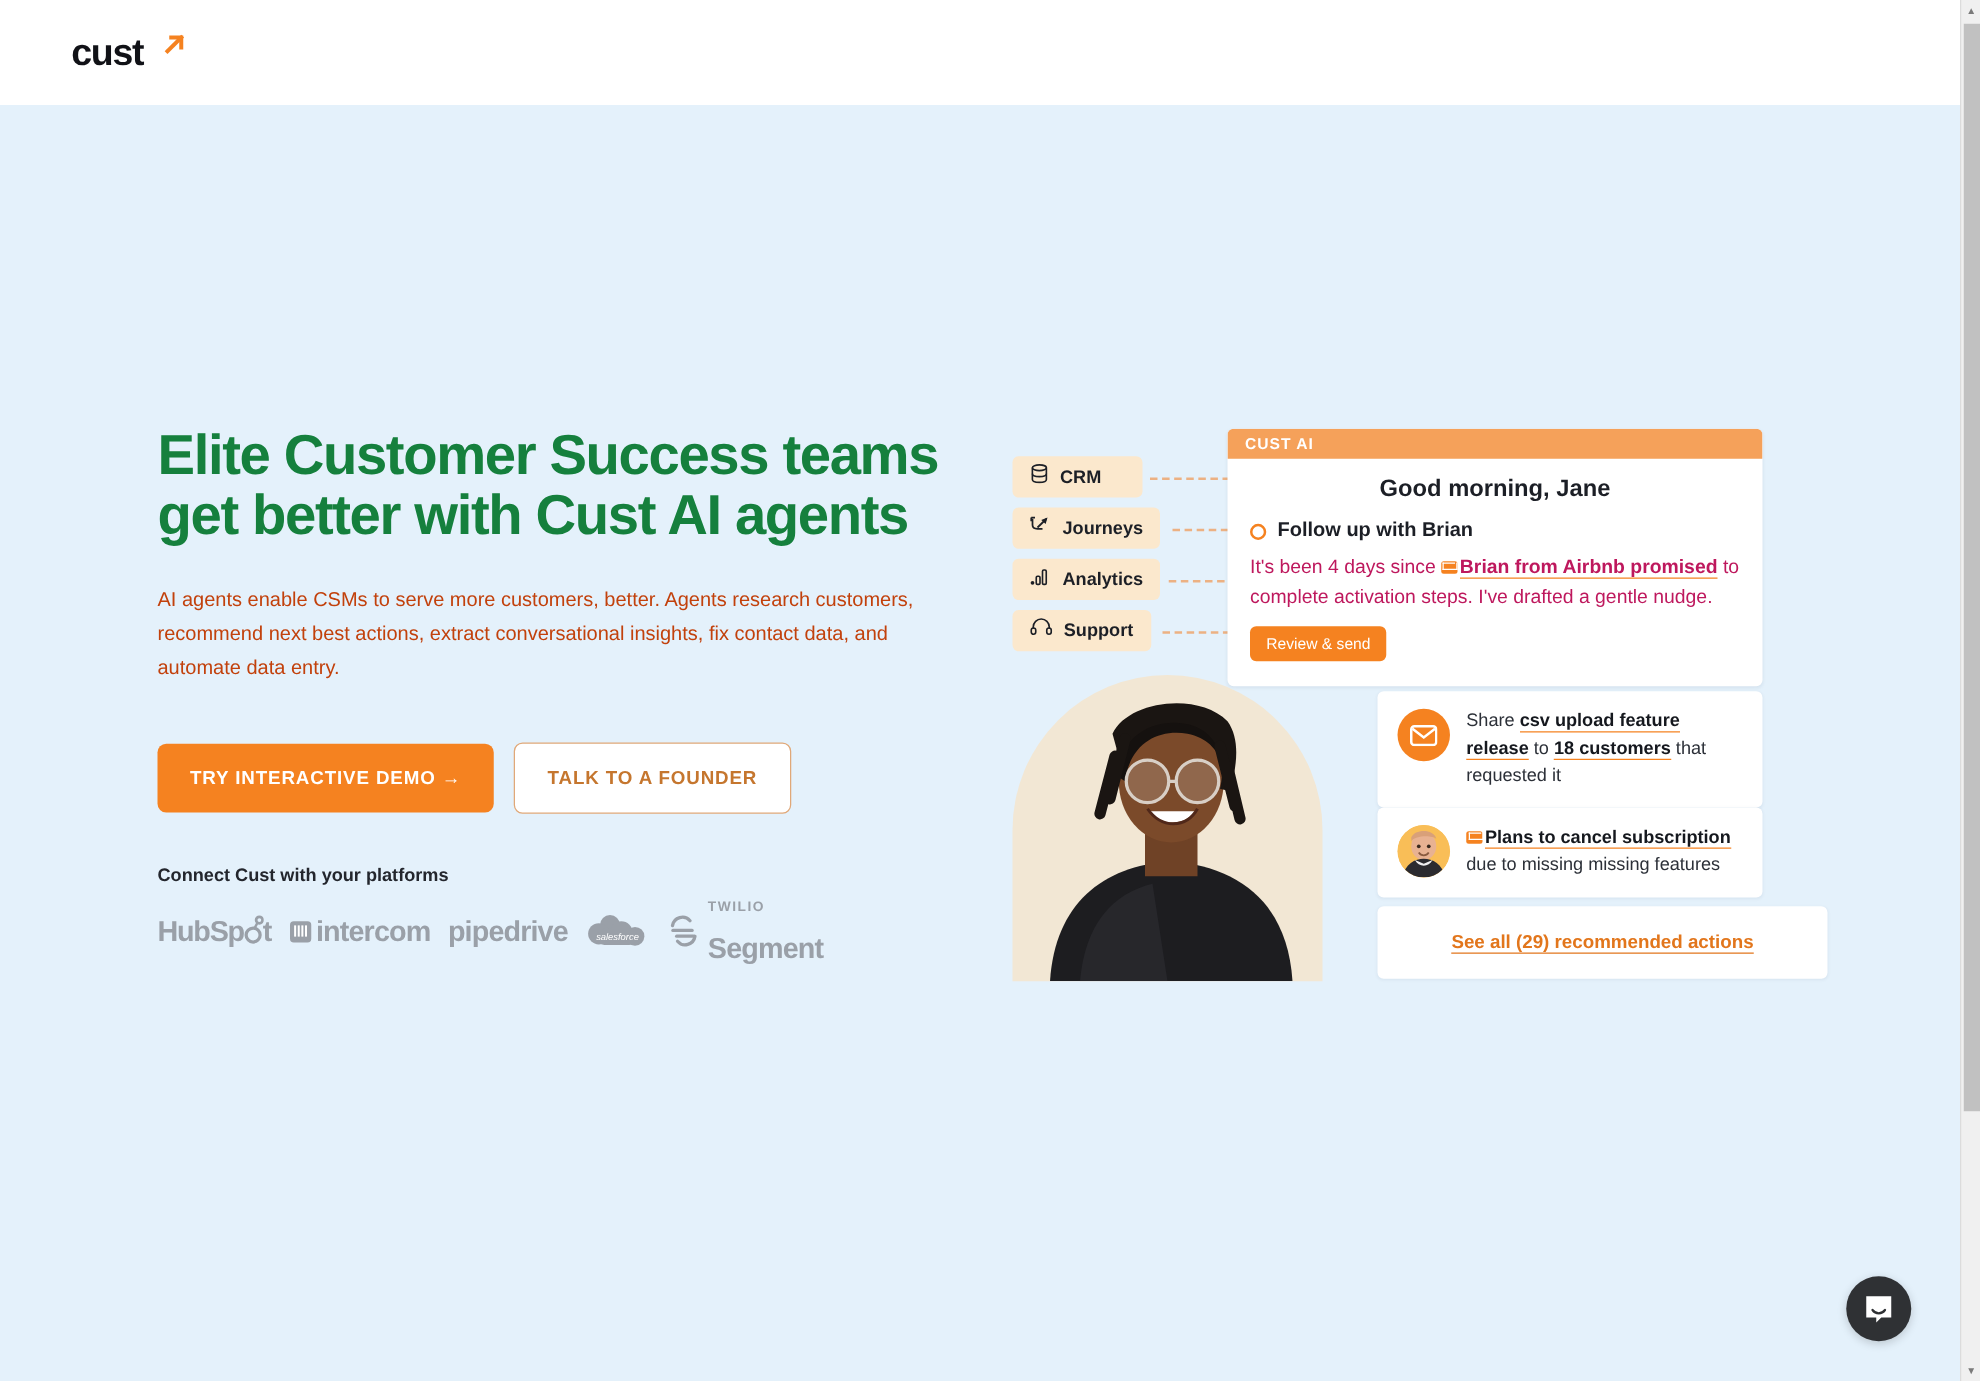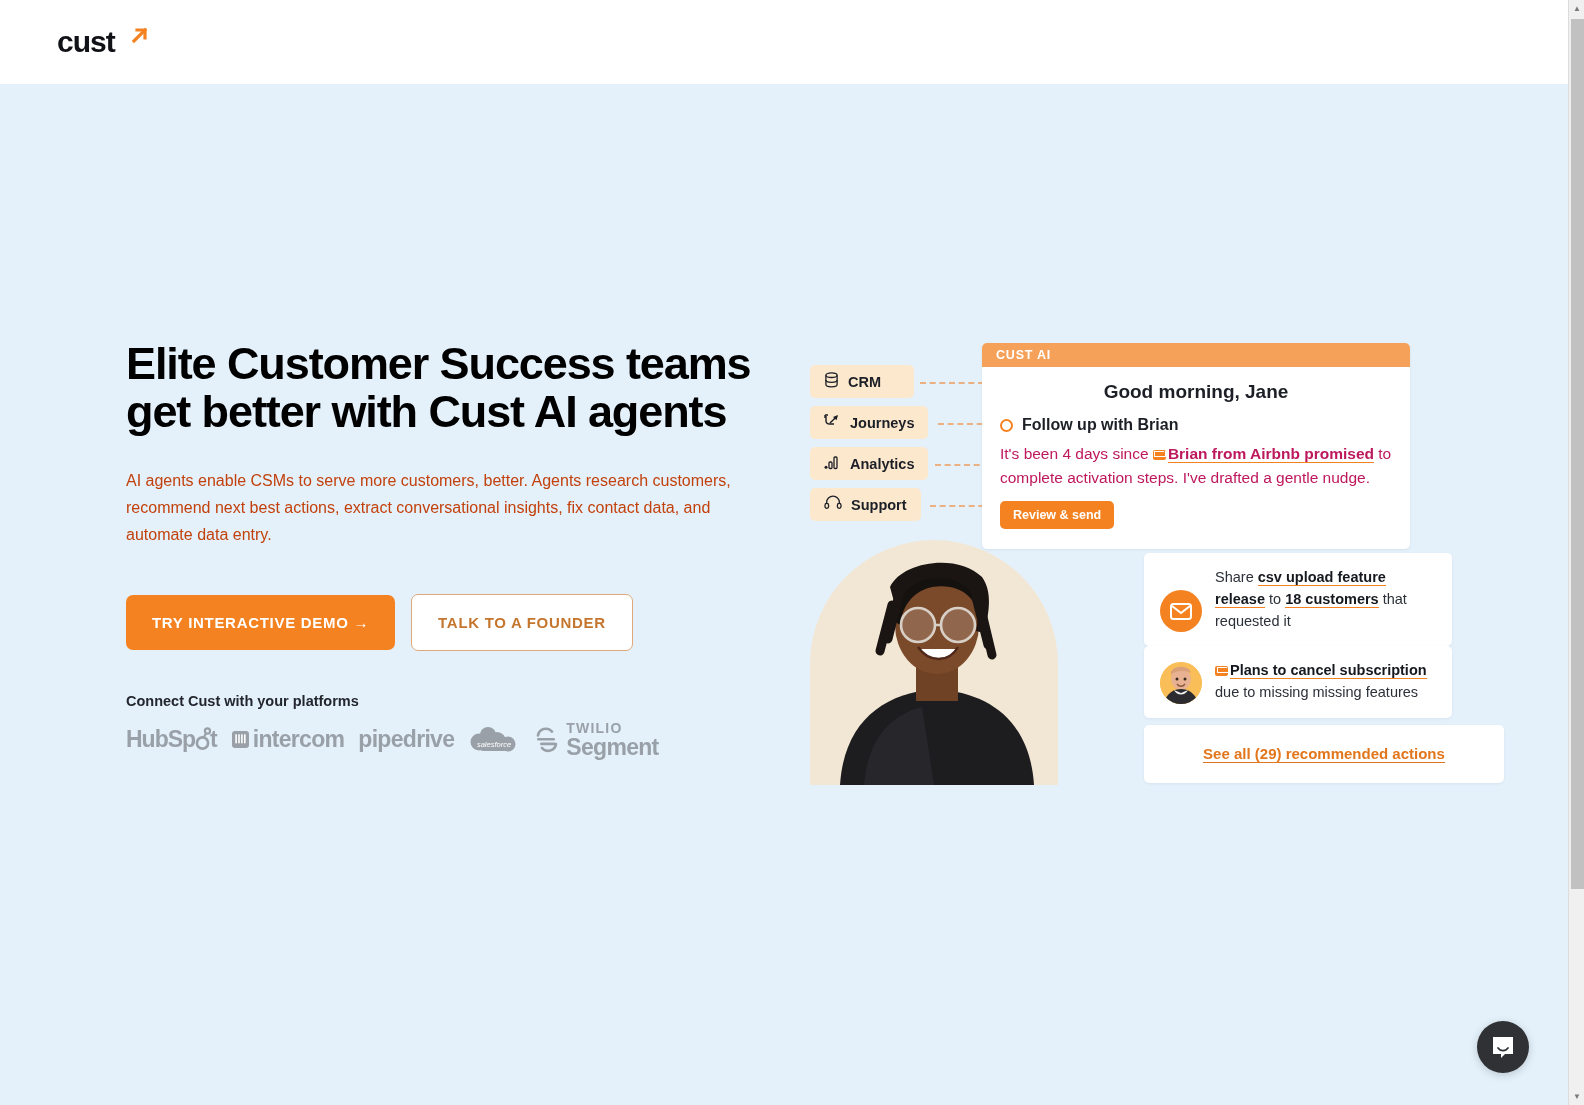--- a/index.html
+++ b/index.html
@@ -32,21 +32,21 @@
     margin-left:30px; background:#f58220; color:#fff;
     font-size:14.5px; font-weight:700; letter-spacing:.6px;
     padding:16px 26px; border:none; border-radius:6px; cursor:pointer;
     font-family:"Liberation Sans", sans-serif;
   }
 
   
   .hero-left { position:absolute; left:126px; top:340px; width:660px; }
   h1.headline {
     font-size:45px; line-height:1.06; font-weight:700;
-    color:#000000; letter-spacing:-1.1px;
+    color:#15803d; letter-spacing:-1.1px;
   }
   p.sub {
     margin-top:33px; font-size:16px; line-height:1.67;
     color:#c2410c; max-width:605px;
   }
   .cta-row { margin-top:45px; display:flex; align-items:center; gap:16px; }
   .btn-primary {
     background:#f58220; color:#fff; border:none; border-radius:7px;
     font-size:15px; font-weight:700; letter-spacing:.7px;
     padding:19px 26px; cursor:pointer; font-family:"Liberation Sans", sans-serif;
@@ -112,36 +112,36 @@
     width:10px; height:5px; border:1px solid #fff; border-top:none;
     border-left-color:#fff; border-right-color:#fff;
     transform:skewY(0deg);
   }
   .mini-env:before {
     content:""; position:absolute; left:1.5px; top:1px; width:10px; height:5px;
     border-top:1.4px solid #fff; transform:none;
   }
   .btn-review {
     margin-top:12px; background:#f58220; color:#fff; border:none;
-    border-radius:5px; font-size:12.5px; font-weight:700;
+    border-radius:5px; font-size:12.5px; font-weight:400;
     padding:7px 13px; cursor:pointer; font-family:"Liberation Sans", sans-serif;
   }
 
   
   .photo-wrap {
     position:absolute; left:0; top:205px; width:248px; height:245px;
     background:#f2e7d4; border-radius:124px 124px 0 0; overflow:hidden;
   }
   .person { position:absolute; left:20px; bottom:0; width:212px; height:238px; }
 
   
   .act-card {
     position:absolute; background:#fff; border-radius:5px;
     box-shadow:0 1px 3px rgba(20,40,70,.06);
-    display:flex; align-items:flex-end; gap:13px; padding:14px 16px;margin-left:42px;
+    display:flex; align-items:flex-start; gap:13px; padding:14px 16px;
   }
   .act1 { left:292px; top:218px; width:308px; }
   .act2 { left:292px; top:311px; width:308px; }
   .act3 { left:292px; top:390px; width:360px; justify-content:center; padding:20px 16px; }
 
   .env-icon {
     width:42px; height:42px; border-radius:50%; background:#f58220;
     flex:0 0 auto; display:flex; align-items:center; justify-content:center;
   }
   .act-text { font-size:14.5px; line-height:1.5; color:#2c3038; }
@@ -247,21 +247,21 @@
     </span>
 
     <span style="display:flex;align-items:center;gap:5px;">
       <svg width="27" height="26" viewBox="0 0 27 26">
         <path d="M4 8.5 A8 8 0 0 1 18 4.6" stroke="#9aa0a8" stroke-width="2.6" fill="none" stroke-linecap="round"></path>
         <path d="M22 17 A8 8 0 0 1 8 21" stroke="#9aa0a8" stroke-width="2.6" fill="none" stroke-linecap="round"></path>
         <rect x="3" y="11" width="18" height="2.6" rx="1.3" fill="#9aa0a8"></rect>
         <rect x="6" y="15.6" width="16" height="2.6" rx="1.3" fill="#9aa0a8"></rect>
       </svg>
       <span style="display:flex;flex-direction:column;line-height:1;">
-        <span style="font-size:14px;font-weight:700;letter-spacing:1.2px;color:#9aa0a8;margin-bottom:1px;">TWILIO</span>
+        <span style="font-size:11px;font-weight:700;letter-spacing:1.2px;color:#9aa0a8;margin-bottom:15px;">TWILIO</span>
         <span class="pl-text">Segment</span>
       </span>
     </span>
   </div>
 </div>
 
 <div class="hero-right">
 
   <div class="connector" style="left:110px; top:47px;"></div>
   <div class="connector" style="left:128px; top:88px;"></div>

